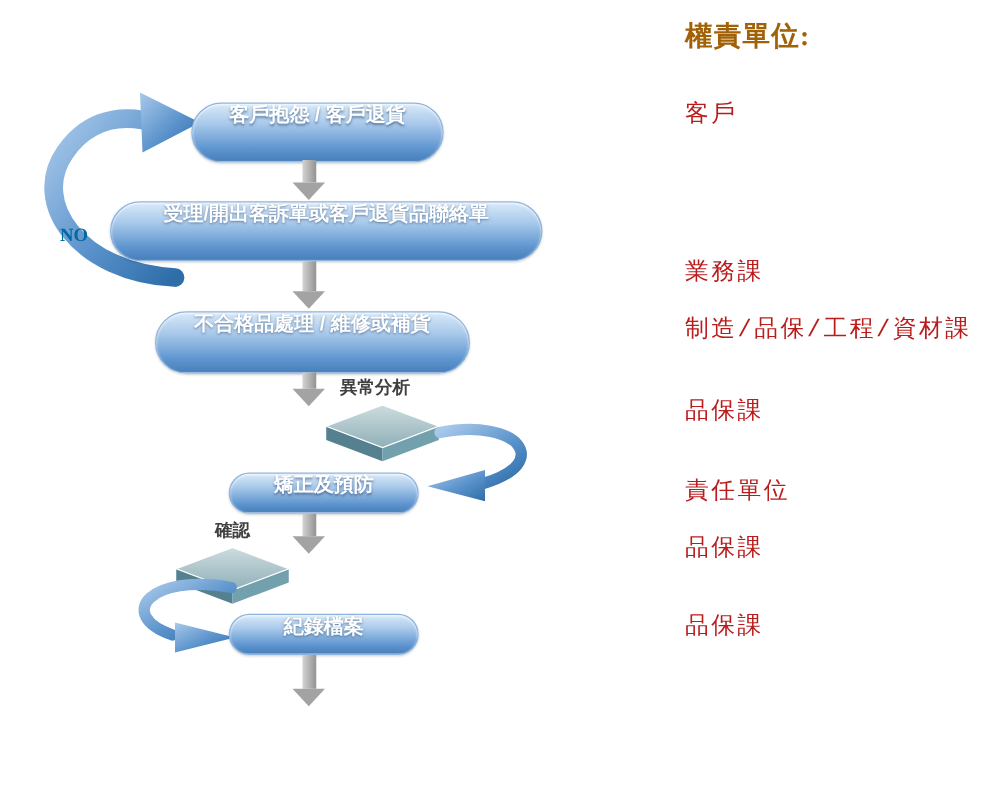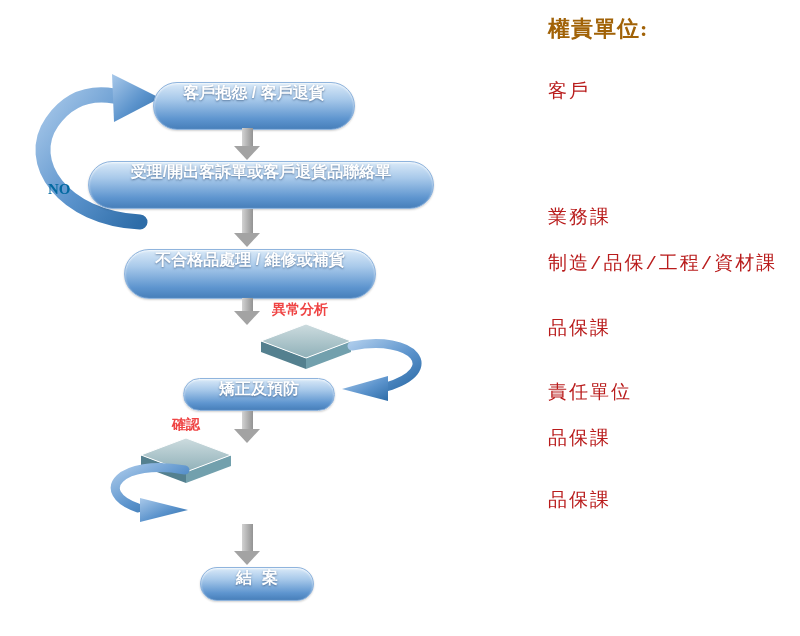--- a/index.html
+++ b/index.html
@@ -24,21 +24,21 @@
   .garrow .shaft{width:11px;background:linear-gradient(90deg,#d2d2d2,#939393);}
   .garrow .head{width:0;height:0;border-left:13px solid transparent;border-right:13px solid transparent;border-top:14px solid #a3a3a3;}
   .heading{
     position:absolute;left:548px;top:14px;font-family:"Liberation Serif", serif;
     font-size:22px;font-weight:bold;color:#a16207;letter-spacing:1px;white-space:nowrap;
   }
   .sideLabel{
     position:absolute;left:548px;font-family:"Liberation Serif", serif;
     font-size:19px;color:#b91c1c;letter-spacing:2px;white-space:nowrap;
   }
-  .annot{position:absolute;font-size:14px;font-weight:bold;color:#ef4444;white-space:nowrap;}
+  .annot{position:absolute;font-size:14px;font-weight:bold;color:#404040;white-space:nowrap;}
   .no-label{
     position:absolute;left:48px;top:181px;font-size:15px;font-weight:bold;color:#0369a1;
     font-family:"Liberation Serif", serif;
   }
   svg{position:absolute;overflow:visible;}
 </style>
 </head>
 <body>
 
 <div id="canvas">
@@ -115,29 +115,29 @@
     <polygon points="2,19 47,36 47,47 2,30" fill="#54808f"></polygon>
     <polygon points="47,36 92,19 92,30 47,47" fill="#72a0ad"></polygon>
     <polygon points="47,2 92,19 47,36 2,19" fill="url(#diaTop)" stroke="#ffffff" stroke-width="1"></polygon>
   </svg>
 
   <svg style="left:92px;top:458px;" width="120" height="58" viewBox="0 0 120 58">
     <path d="M 93 12 C 28 0 0 34 46 50" fill="none" stroke="url(#gBlue)" stroke-width="9" stroke-linecap="round"></path>
     <polygon points="48,40 96,52 48,64" fill="url(#gBlue)"></polygon>
   </svg>
 
+  <div class="pill" id="box5" style="left:183px;top:491px;width:150px;height:31px;">
+    <span class="txt">紀錄檔案</span>
+  </div>
 
   <div class="garrow" style="left:234px;top:524px;">
     <div class="shaft" style="height:27px;"></div>
       <div class="head"></div>
   </div>
 
-  <div class="pill" id="box6" style="left:200px;top:567px;width:112px;height:32px;">
-    <span class="txt">結案</span>
-  </div>
 
   <div class="heading">權責單位:</div>
   <div class="sideLabel" style="top:78px;">客戶</div>
   <div class="sideLabel" style="top:160px;margin-top:44px;">業務課</div>
   <div class="sideLabel" style="top:250px;font-family:Liberation Mono, monospace;">制造/品保/工程/資材課</div>
   <div class="sideLabel" style="top:315px;">品保課</div>
   <div class="sideLabel" style="top:379px;">責任單位</div>
   <div class="sideLabel" style="top:425px;">品保課</div>
   <div class="sideLabel" style="top:487px;">品保課</div>
 

